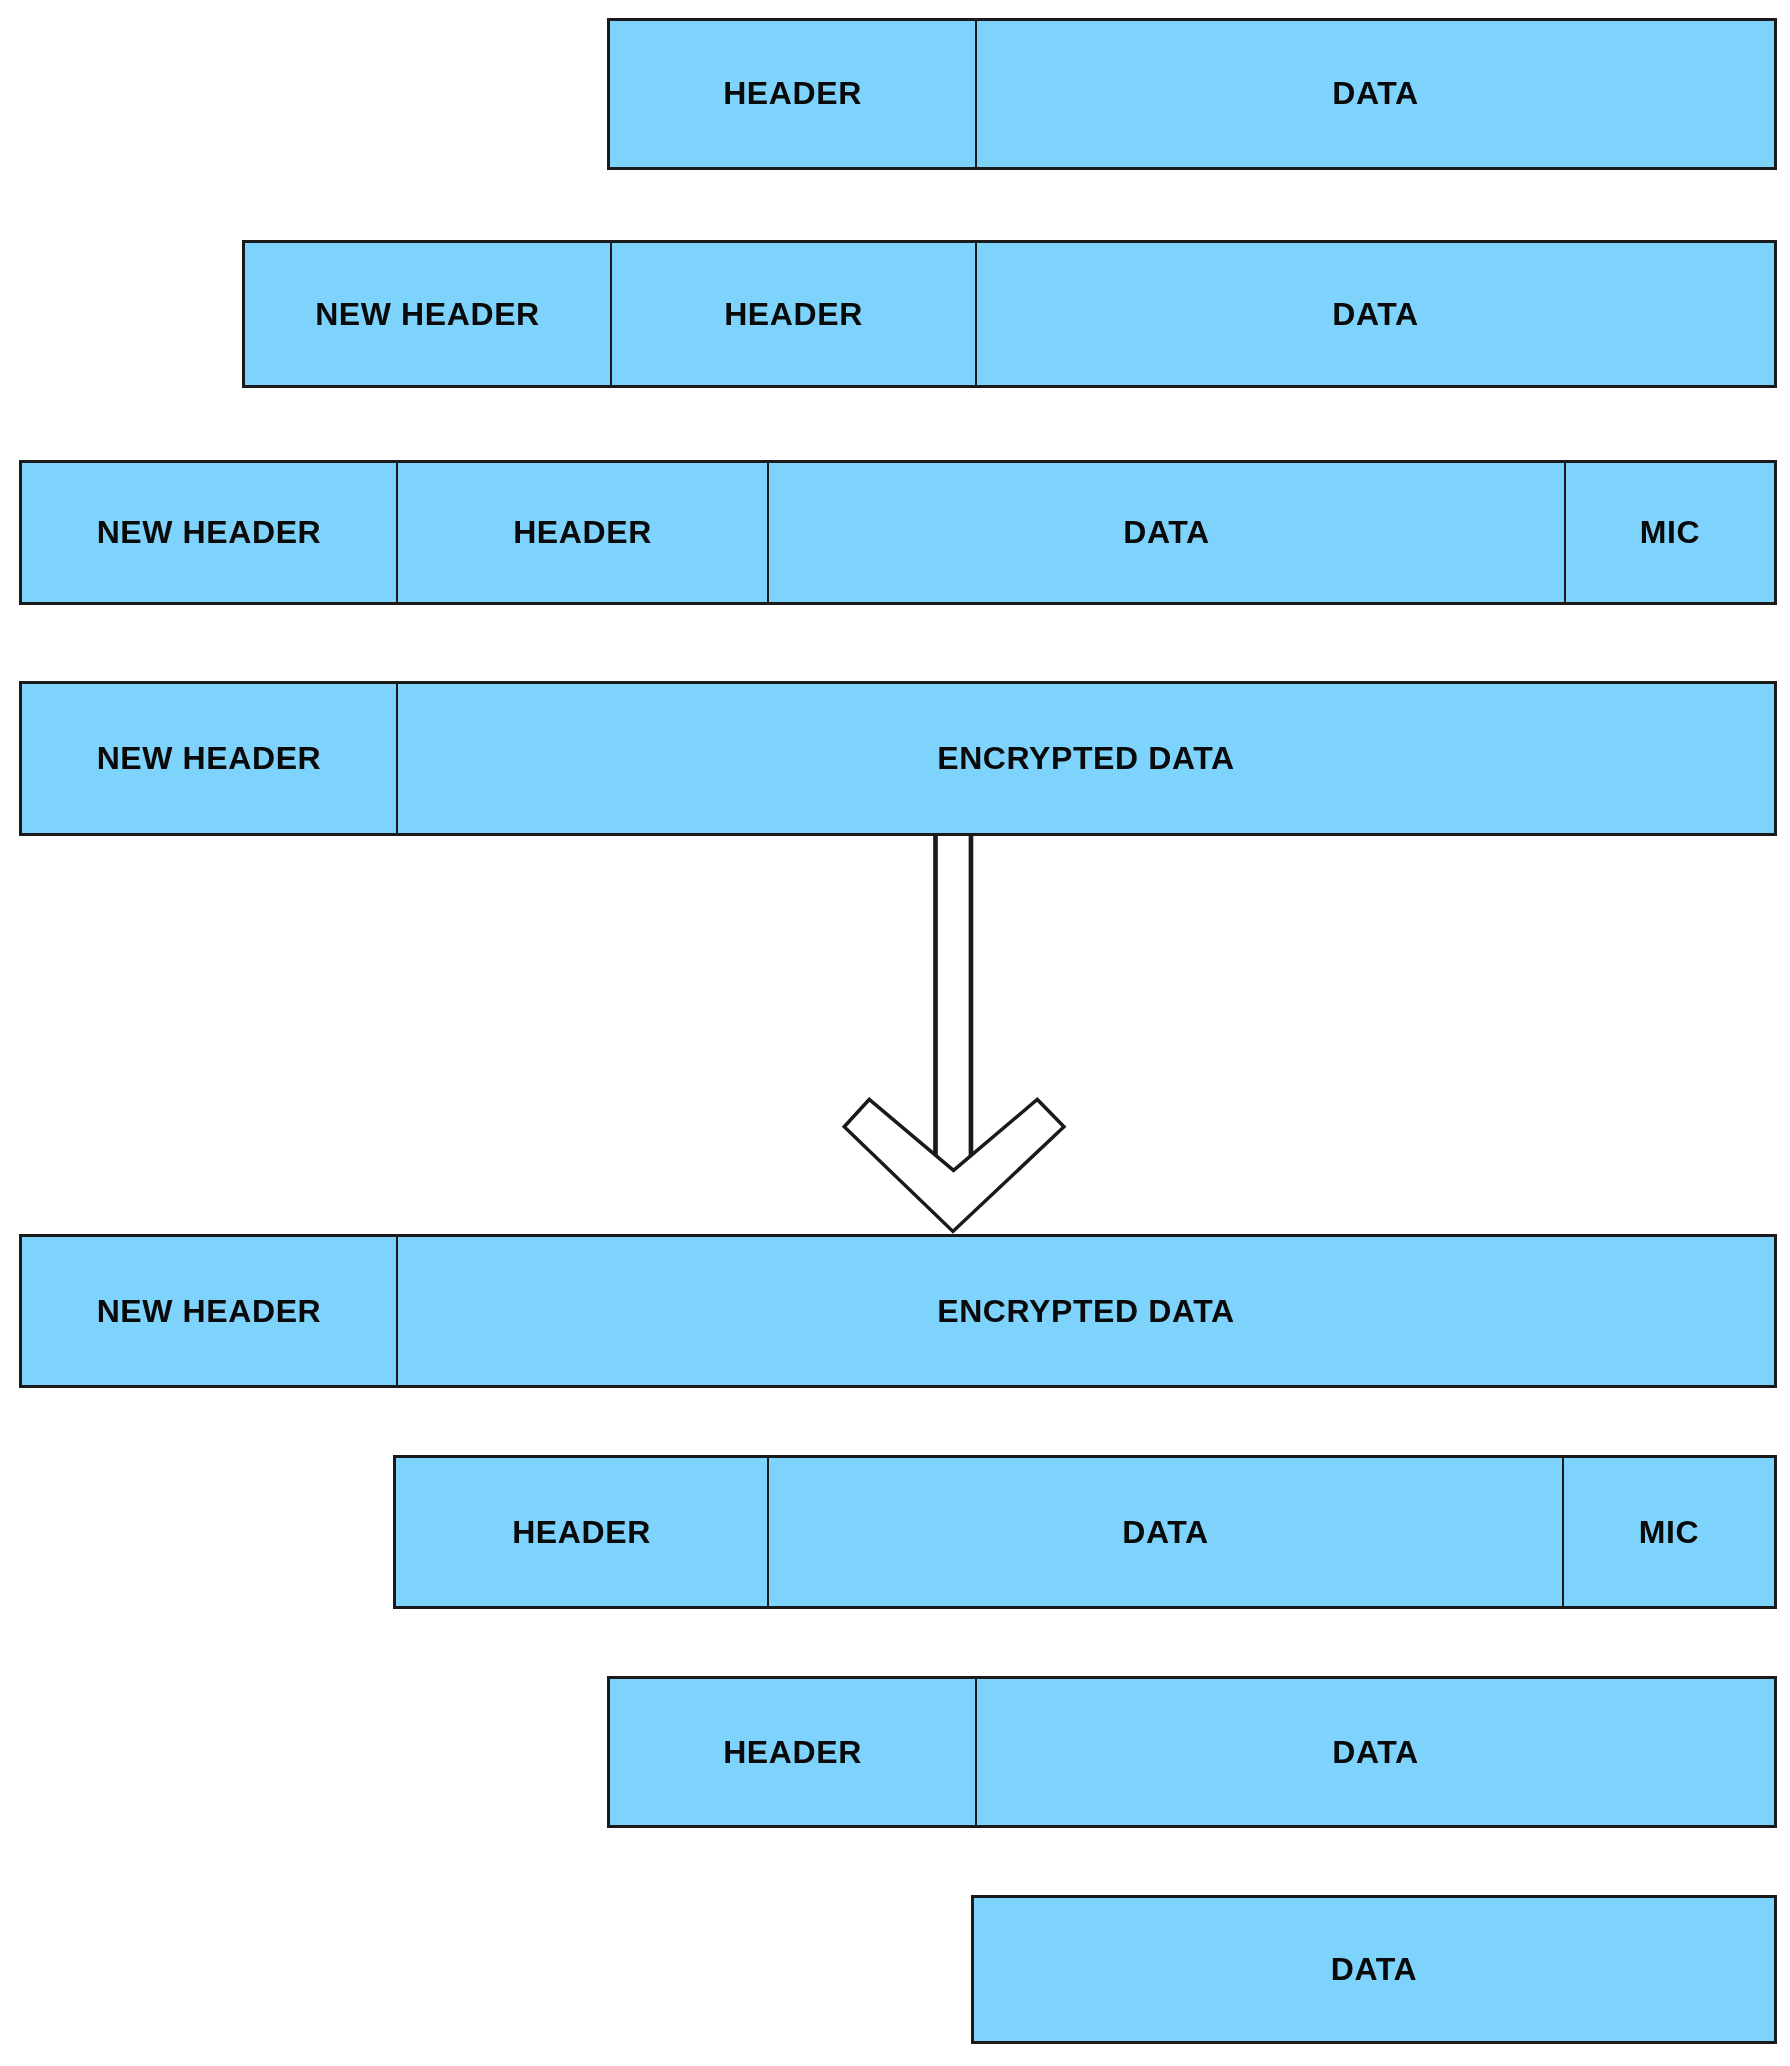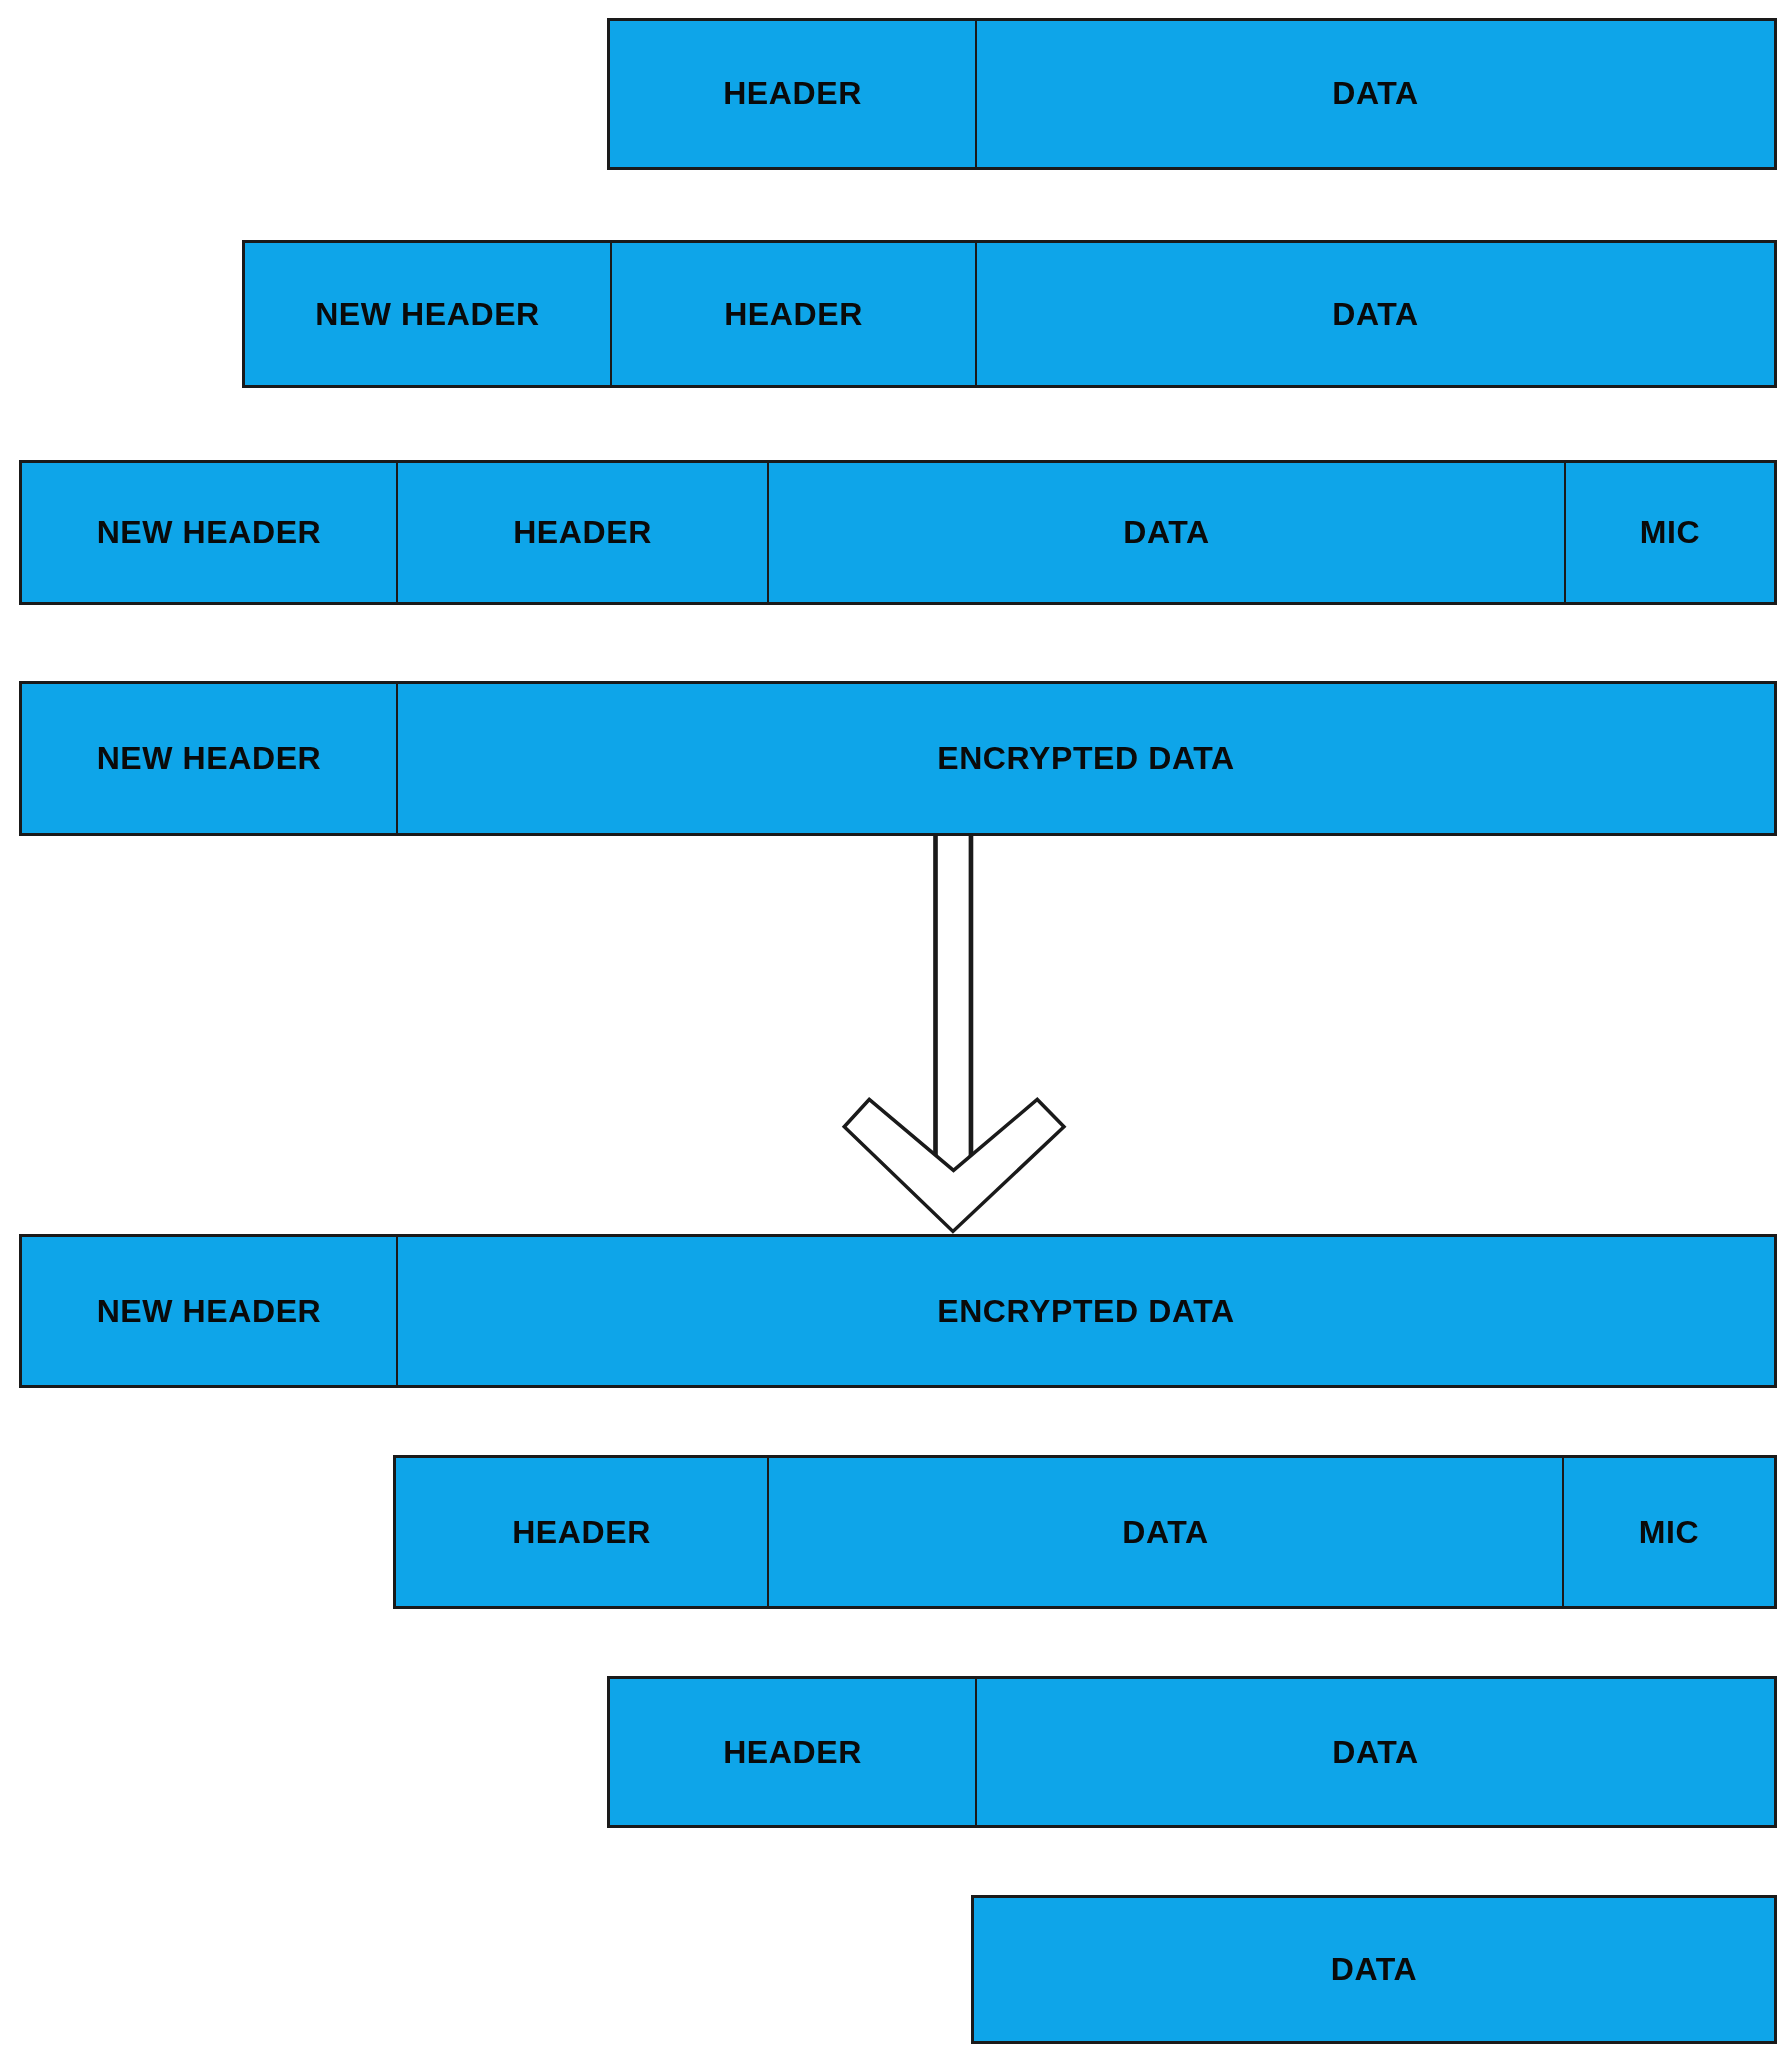--- a/index.html
+++ b/index.html
@@ -12,21 +12,21 @@
     width: 1790px;
     height: 2066px;
     background: #ffffff;
     font-family: "Liberation Sans", sans-serif;
   }
   .row {
     position: absolute;
     display: flex;
     box-sizing: border-box;
     border: 3.5px solid #1a1a1a;
-    background: #0ea5e9;
+    background: #7dd3fc;
   }
   .cell {
     display: flex;
     align-items: center;
     justify-content: center;
     box-sizing: border-box;
     font-size: 32px;
     font-weight: 700;
     letter-spacing: 0.6px;
     color: #0a0a0a;

